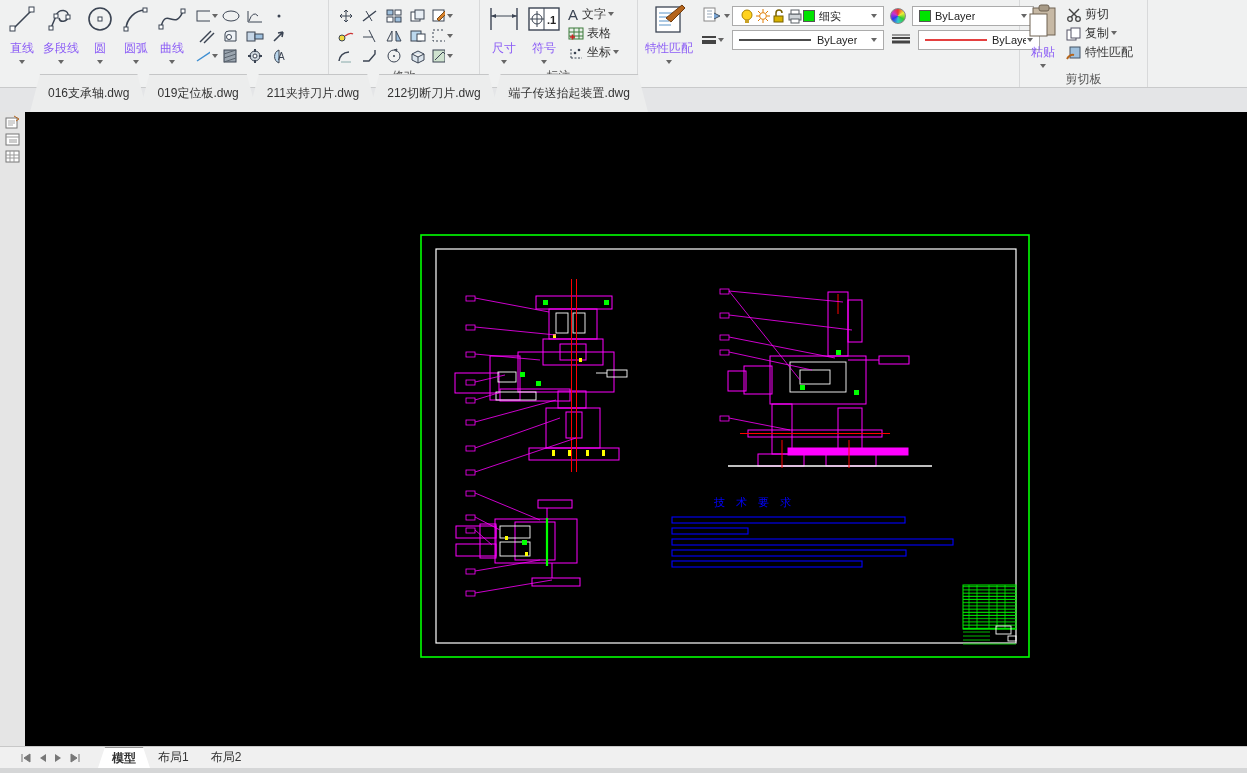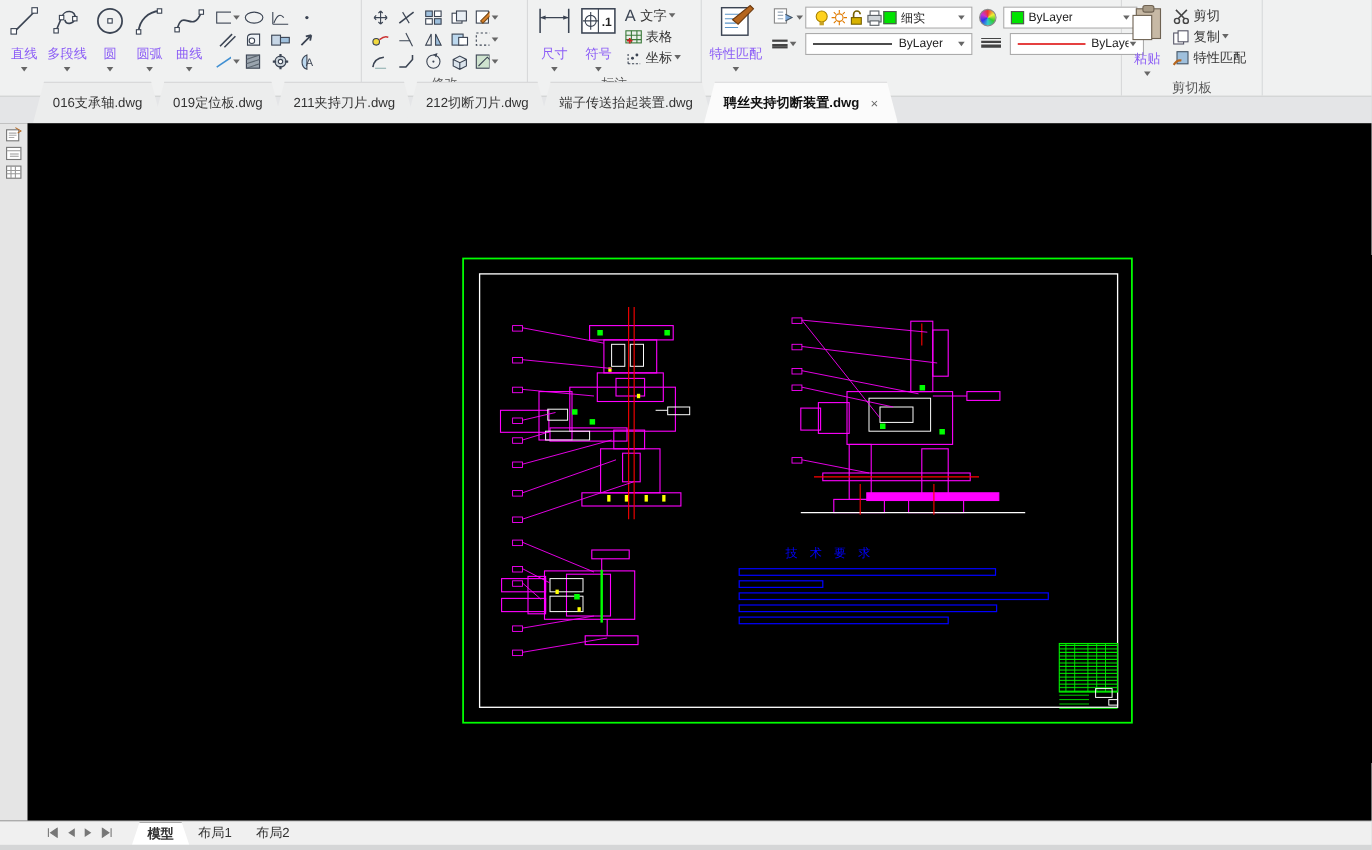--- a/index.html
+++ b/index.html
@@ -41,21 +41,21 @@
   .ftab .x { font-weight:normal; color:#666; margin-left:10px; font-size:12px; }
 
   
   .canvas { position:relative; width:1247px; height:634px; background:#000; }
   .toolstrip { position:absolute; left:0; top:0; width:25px; height:634px; background:#e5e5e5; z-index:2;
      display:flex; flex-direction:column; align-items:center; padding-top:2px; }
   .toolstrip .ticon { width:20px; height:17px; display:flex; align-items:center; justify-content:center; }
   .canvas svg.draw { position:absolute; left:0; top:0; }
 
   
-  .layoutbar { height:22px; background:#f0f0f0; border-top:1px solid #c8c8c8; display:flex; align-items:stretch; padding-left:38px; }
+  .layoutbar { height:22px; background:#f0f0f0; border-top:1px solid #c8c8c8; display:flex; align-items:stretch; padding-left:16px; }
   .navbtns { display:flex; align-items:center; margin-right:14px; }
   .navbtns span { width:17px; text-align:center; }
   .ltab { display:flex; align-items:center; padding:0 14px; font-size:12px; color:#333;
      clip-path:polygon(7px 0, calc(100% - 7px) 0, 100% 100%, 0 100%); margin-right:-6px; }
   .ltab.active { background:#ffffff; font-weight:bold; border-top:1px solid #999; z-index:2; }
   .statusstrip { height:5px; background:#d5d6d7; }
 </style>
 </head>
 <body>
 
@@ -466,24 +466,20 @@
       </div>
     <div class="ftab">
         <span>211夹持刀片.dwg</span>
       </div>
     <div class="ftab">
         <span>212切断刀片.dwg</span>
       </div>
     <div class="ftab">
         <span>端子传送抬起装置.dwg</span>
       </div>
-    <div class="ftab active">
-      <span>聘丝夹持切断装置.dwg</span>
-      <span class="x">×</span>
-    </div>
   </div>
 
   <div class="canvas">
     <div class="toolstrip">
       <span class="ticon">
           <svg width="18" height="15">
             <rect x="2" y="3" width="11" height="10" fill="#fff" stroke="#777"></rect>
             <path d="M4 6 h7 M4 8 h7 M4 10 h5" stroke="#aaa"></path>
             <path d="M10 1 l5 3 l-3 2" fill="none" stroke="#b5651d"></path>
           </svg>

